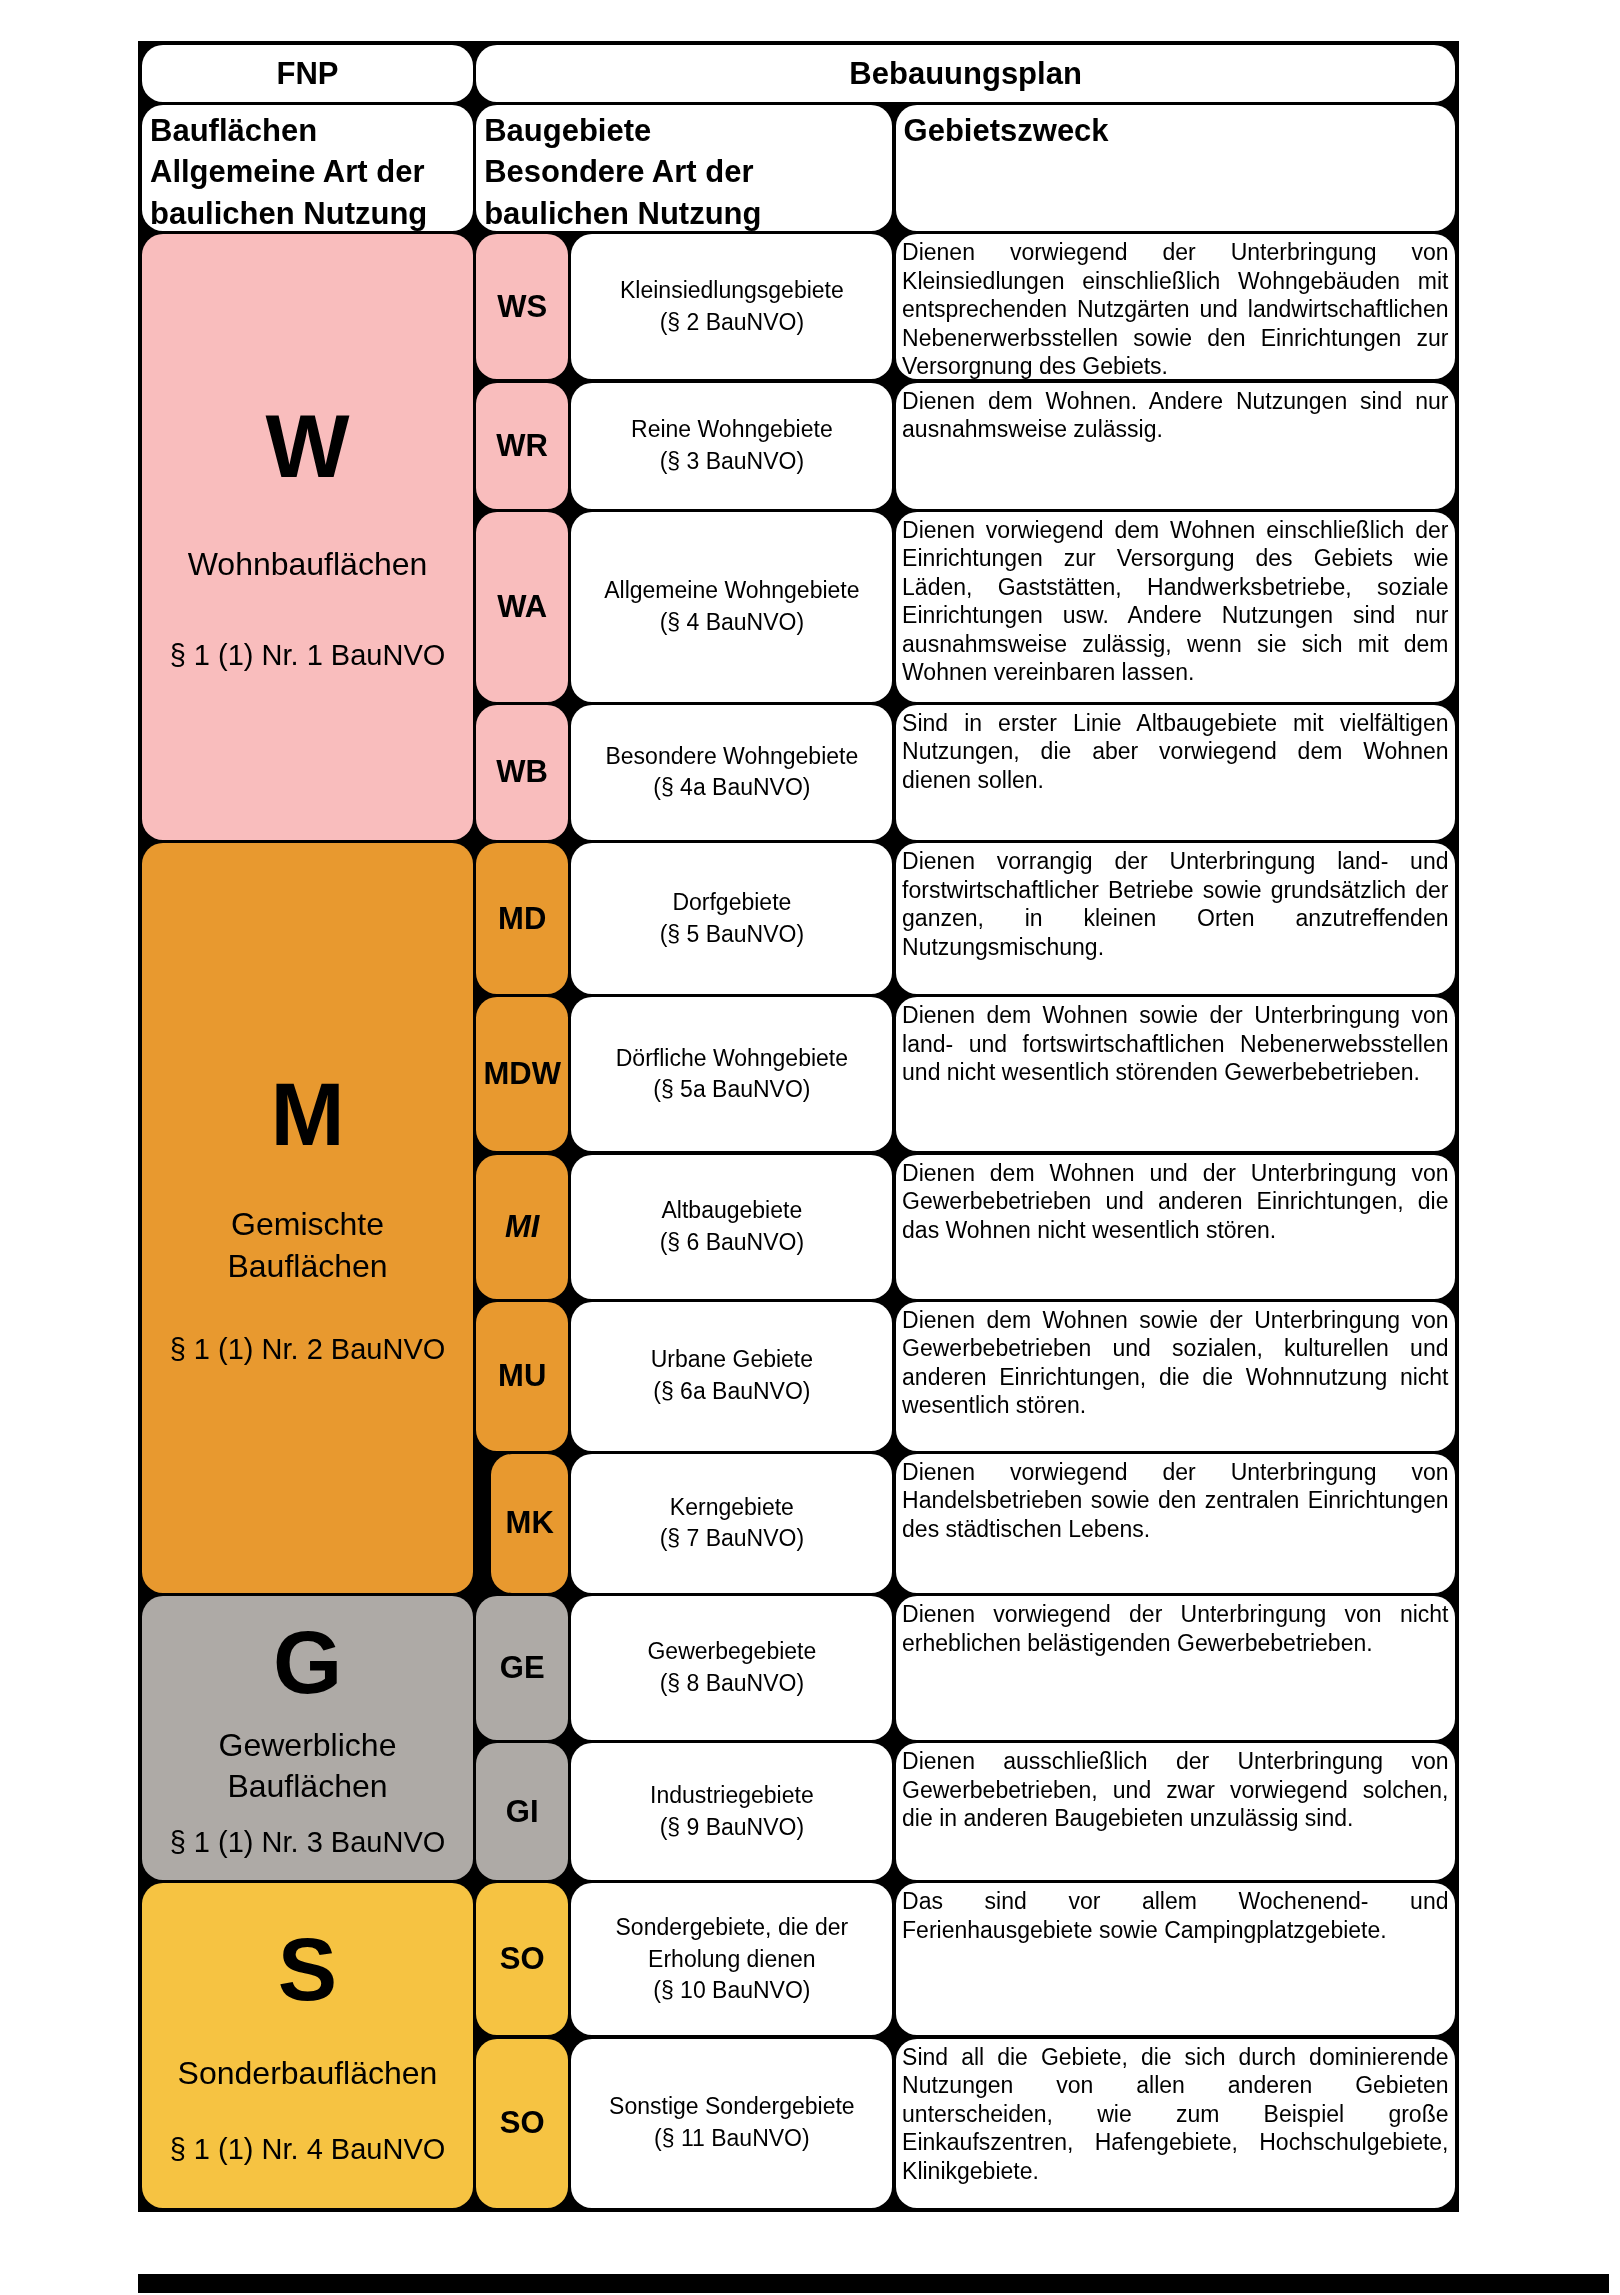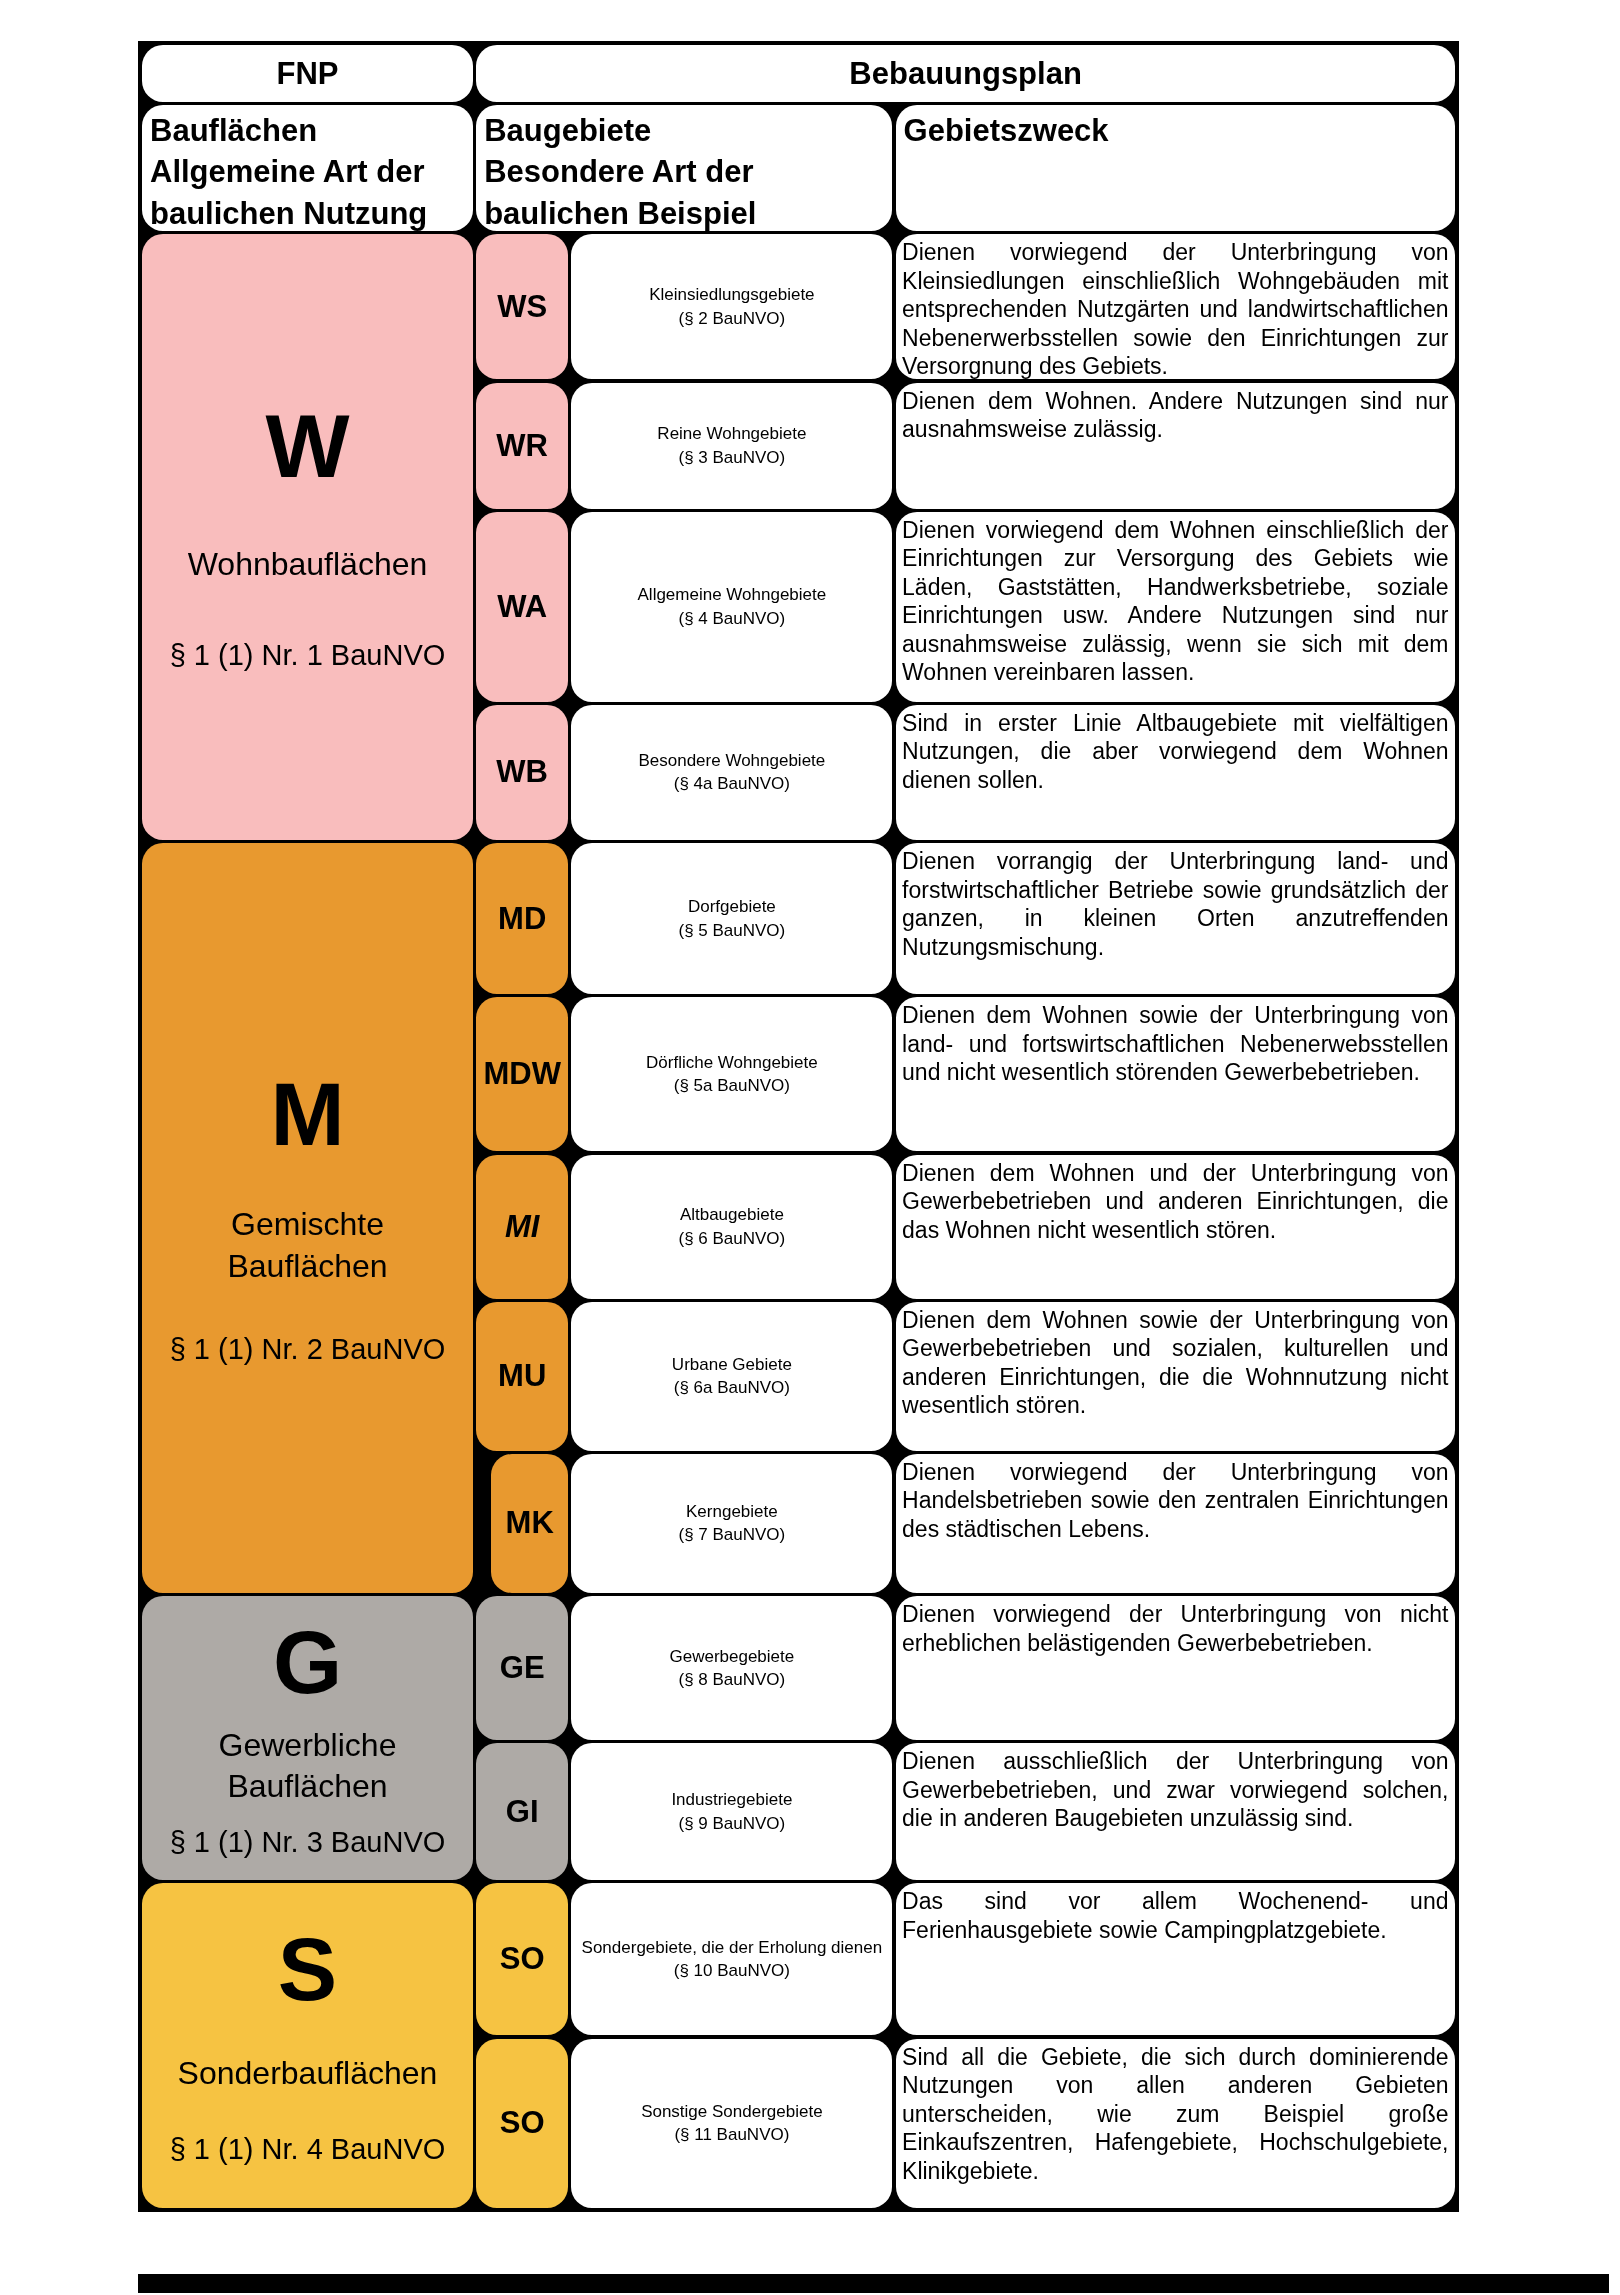--- a/index.html
+++ b/index.html
@@ -23,40 +23,40 @@
   .sec-w{row-gap:53px;}
   .sec-m{row-gap:45px;}
   .sec-g{row-gap:18px;}
   .sec-s{row-gap:39px;}
   .big-letter{font-weight:bold;font-size:89px;line-height:1;}
   .big-title{font-size:32px;line-height:1.3;white-space:pre-line;}
   .big-ref{font-size:29px;}
   .code{display:flex;align-items:center;justify-content:center;
     font-weight:bold;font-size:31px;}
   .namecell{display:flex;flex-direction:column;align-items:center;justify-content:center;
-    text-align:center;font-size:17px;line-height:1.38;}
+    text-align:center;font-size:23px;line-height:1.38;}
   .gebiet{white-space:pre-line;}
   .zweck{padding:4px 6.5px 4px 6.5px;font-size:23px;line-height:1.24;
     text-align:justify;text-justify:inter-word;}
   .bottom-bar{position:absolute;left:138px;top:2274px;width:1471px;height:19.4px;background:#000;}
 </style>
 </head>
 <body>
 
 <div class="table">
 
   <div class="cell hdr-center" style="grid-area:1/1/2/2">FNP</div>
   <div class="cell hdr-center" style="grid-area:1/2/2/5">Bebauungsplan</div>
 
   <div class="cell hdr-left" style="grid-area:2/1/3/2">Bauflächen
 Allgemeine Art der
 baulichen Nutzung</div>
   <div class="cell hdr-left" style="grid-area:2/2/3/4">Baugebiete
 Besondere Art der
-baulichen Beispiel</div>
+baulichen Nutzung</div>
   <div class="cell hdr-left" style="grid-area:2/4/3/5">Gebietszweck</div>
 
   <div class="cell bigcell sec-w" style="grid-area: 3 / 1 / 7 / 2; background-color: rgb(249, 189, 189);">
     <div class="big-letter">W</div>
     <div class="big-title">Wohnbauflächen</div>
     <div class="big-ref">§ 1 (1) Nr. 1 BauNVO</div>
   </div>
 
   <div class="cell code" style="grid-area: 3 / 2 / 4 / 3; background-color: rgb(249, 189, 189);">WS</div>
   <div class="cell namecell" style="grid-area:3/3/4/4">

